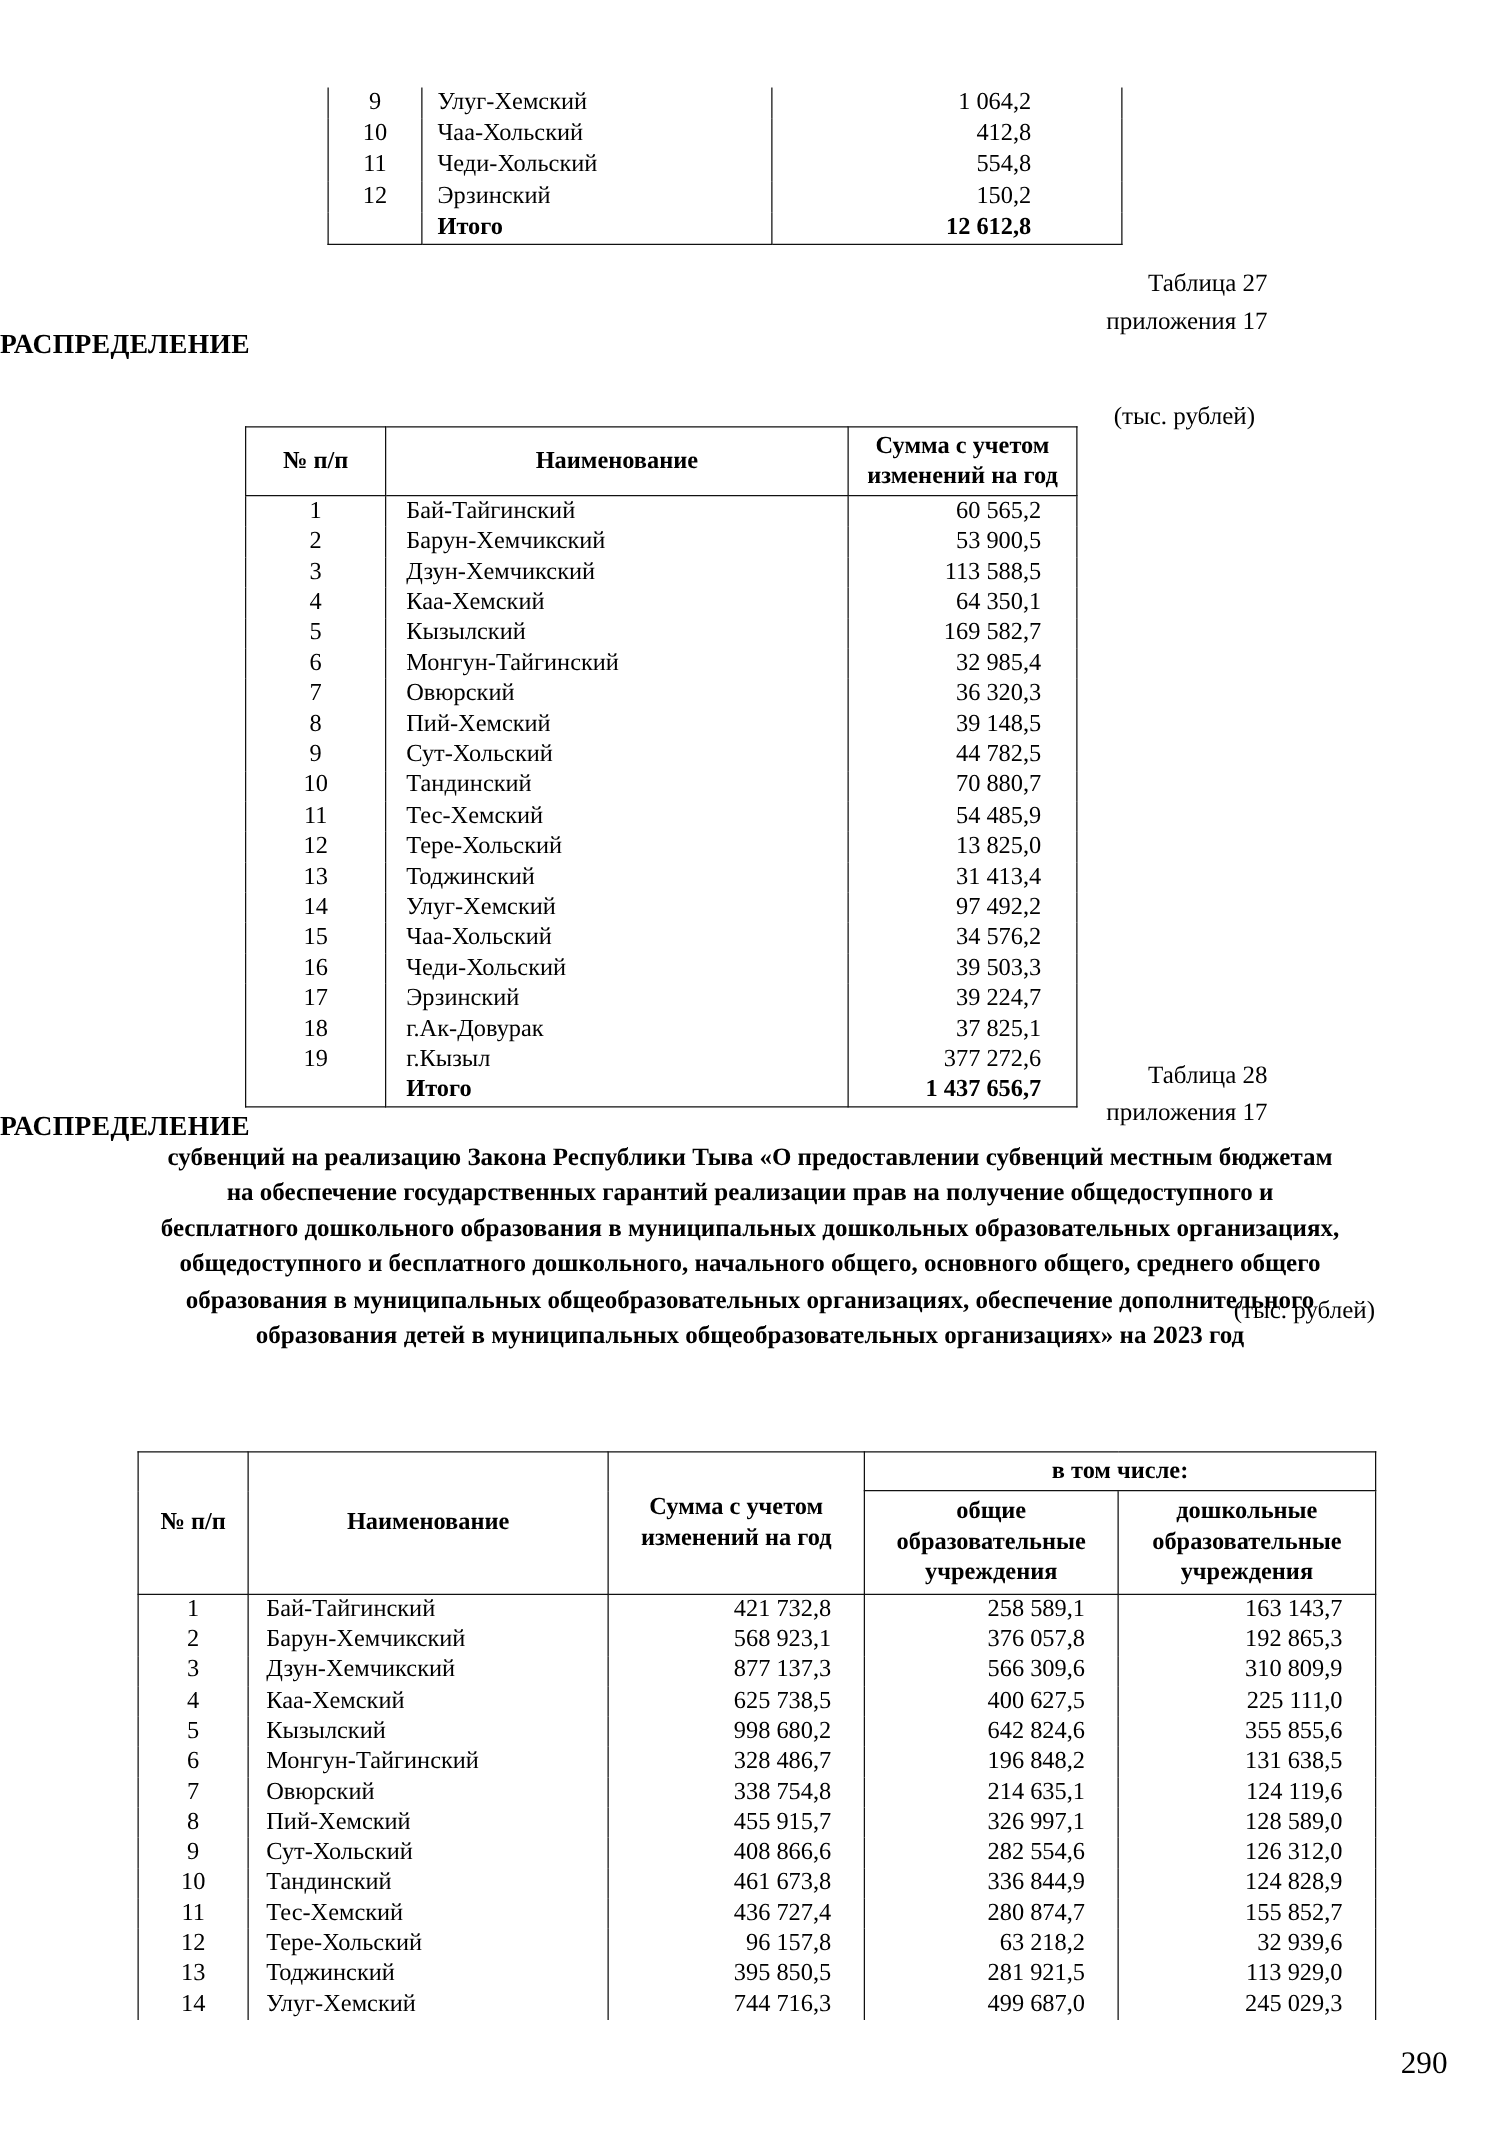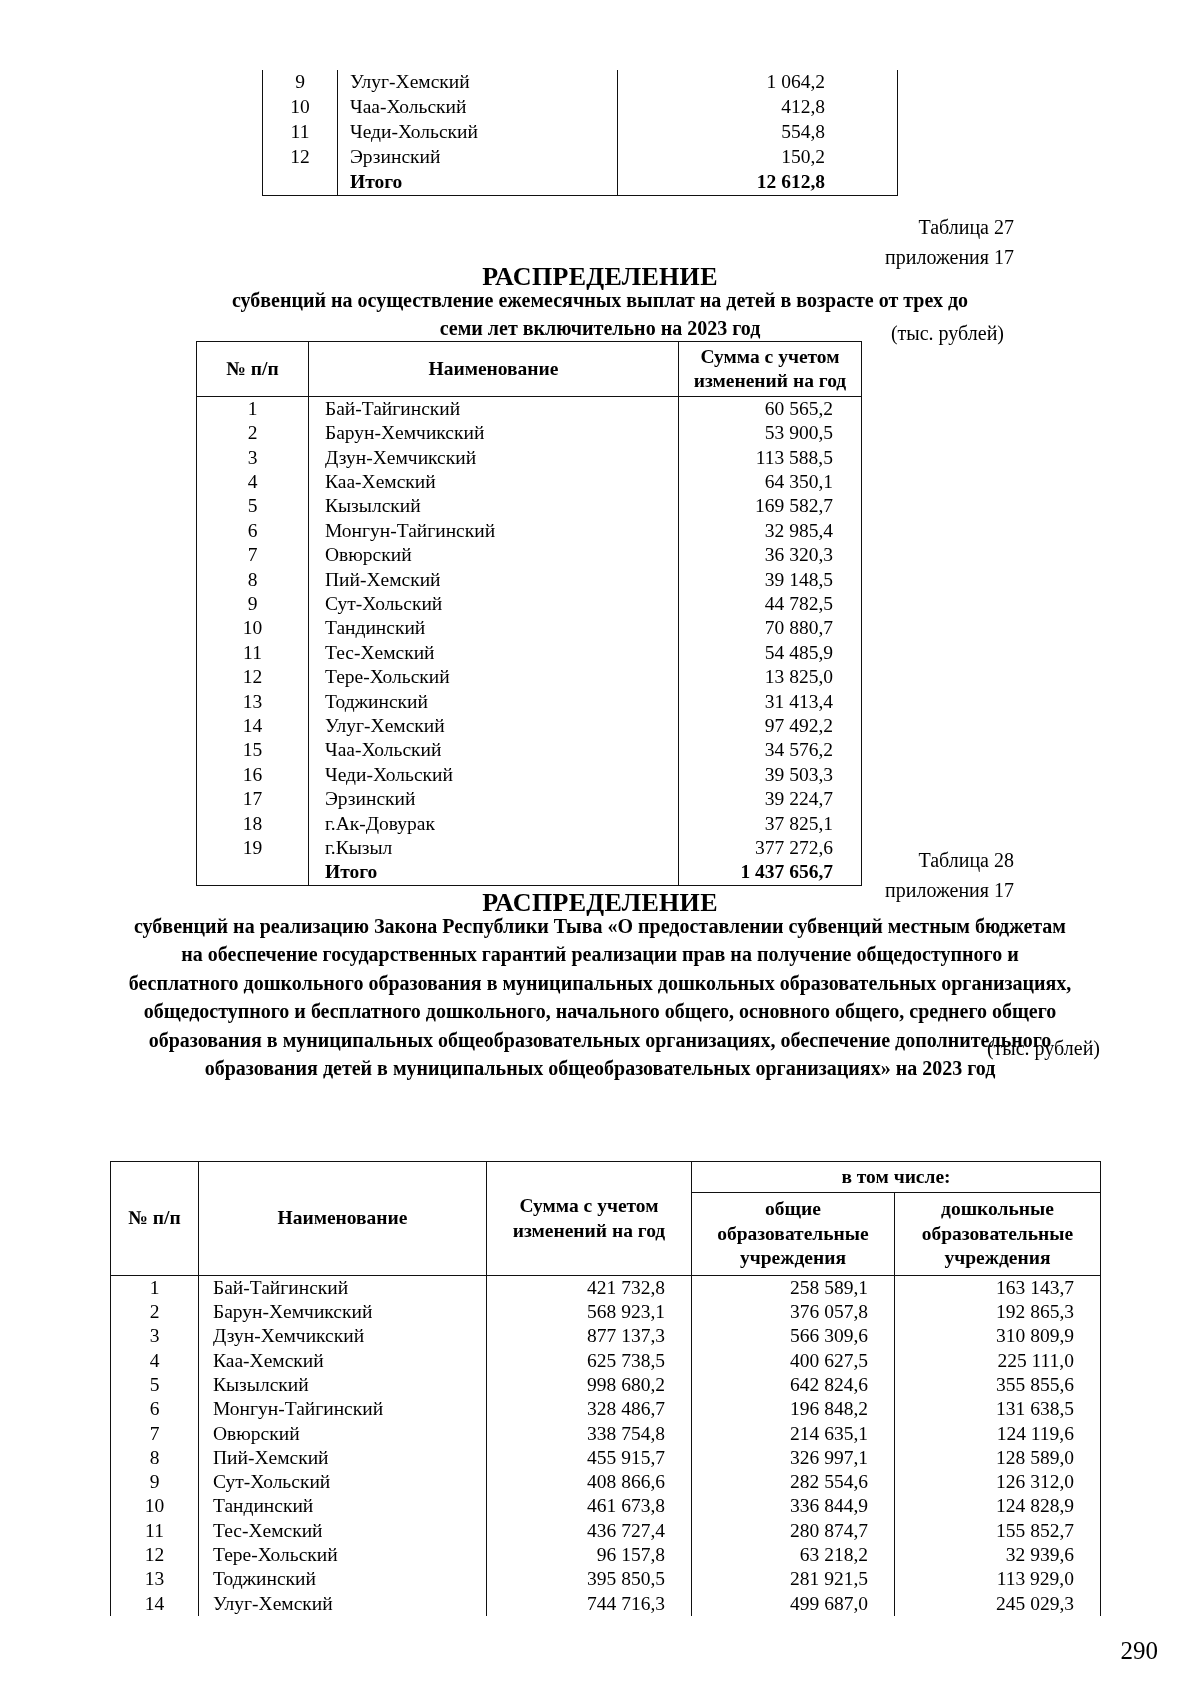--- a/index.html
+++ b/index.html
@@ -67,23 +67,22 @@
     position: absolute;
     right: 186px;
     text-align: right;
     font-size: 20px;
     line-height: 1.5;
   }
   .doc-title {
     position: absolute;
     left: 0;
     right: 0;
-    text-align: center;
     font-weight: bold;
-    font-size: 26px;
+    font-size: 22px;
     letter-spacing: 0.3px;
   }
   .doc-sub {
     position: absolute;
     left: 0;
     right: 0;
     text-align: center;
     font-weight: bold;
     font-size: 20px;
     line-height: 1.42;
@@ -189,24 +188,20 @@
     </table>
   </div>
 
   <div class="caption-right" style="top:212px;">
     <div>Таблица 27</div>
     <div>приложения 17</div>
   </div>
 
   <div class="doc-title" style="top:262px;">РАСПРЕДЕЛЕНИЕ</div>
 
-  <div class="doc-sub" style="top:286px;">
-    <div>субвенций на осуществление ежемесячных выплат на детей в возрасте от трех до</div>
-    <div>семи лет включительно на 2023 год</div>
-  </div>
 
   <div class="units" style="top:322px; right:196px;">(тыс. рублей)</div>
 
   <div class="tbl27-wrap">
     <table class="tbl27">
       <colgroup>
         <col class="w-num">
           <col class="w-name">
           <col class="w-val">
       </colgroup>

